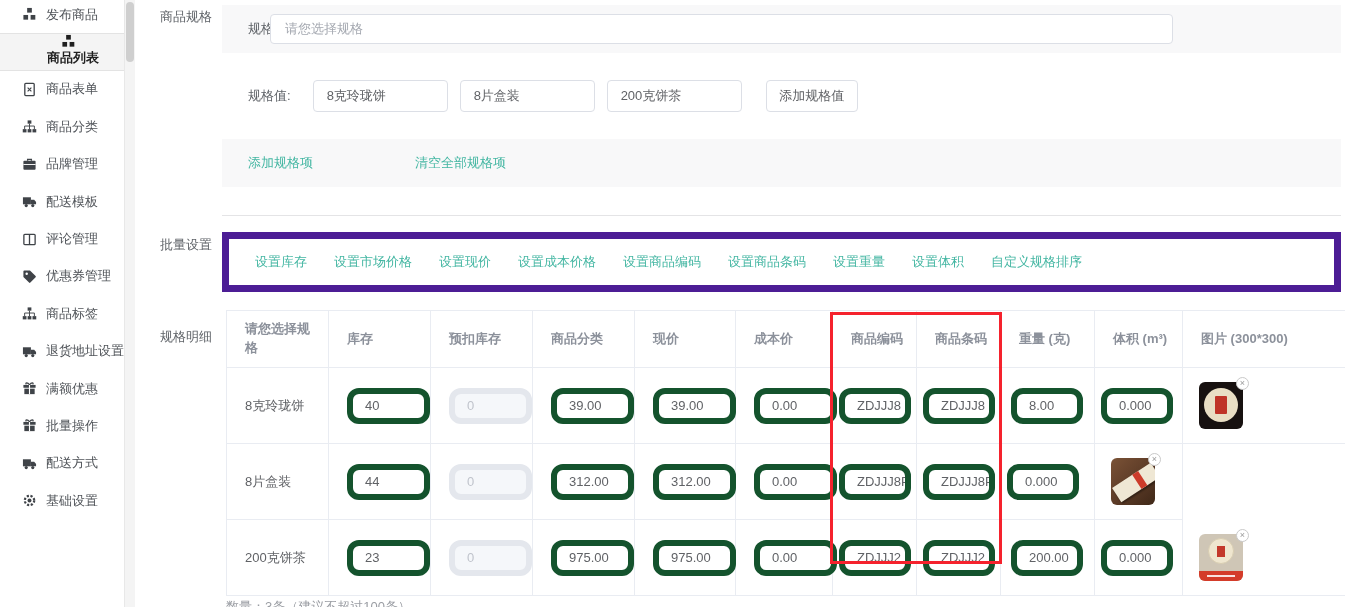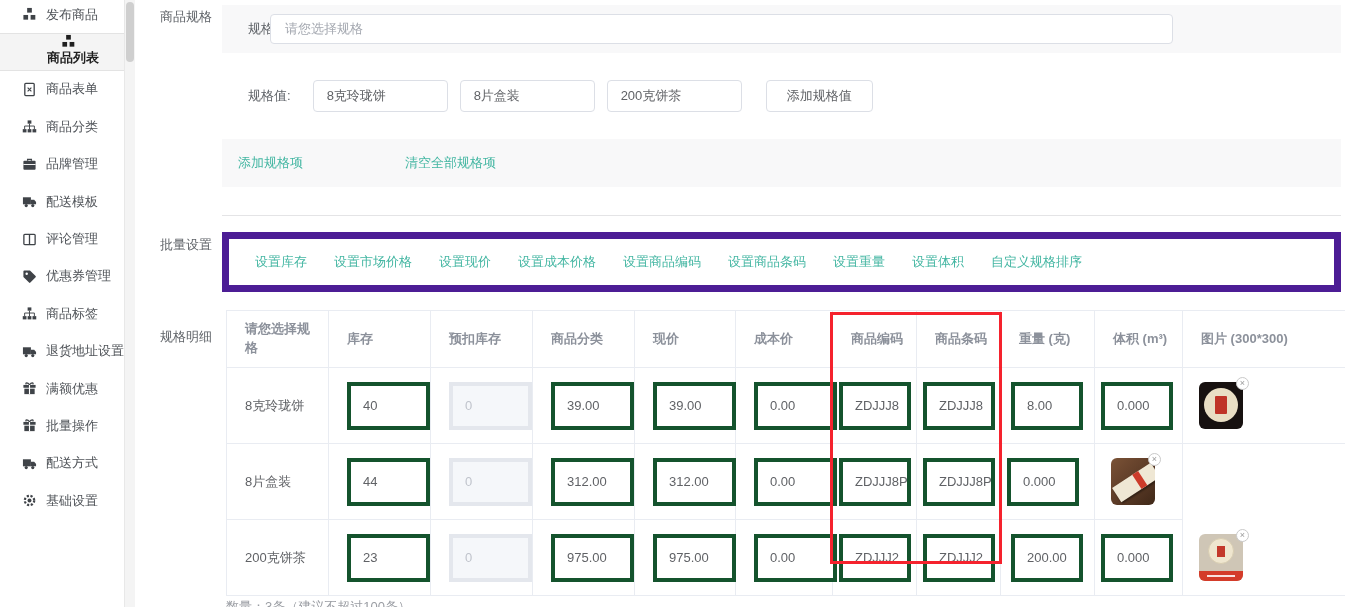--- a/index.html
+++ b/index.html
@@ -24,36 +24,36 @@
   .sec-label { position:absolute; left:160px; color:#5f6368; z-index:5; }
 
   .gray-band { position:absolute; left:222px; width:1119px; background:#f8f8f9; display:flex; align-items:center; }
   .fld-label { margin-left:26px; color:#5f6368; }
   .hr-line { position:absolute; left:222px; top:215px; width:1119px; height:0; border-top:1px solid #e4e4e6; }
 
   .name-input { position:absolute; left:270px; top:14px; width:903px; height:30px; background:#fff; border:1px solid #dcdfe6; border-radius:4px; line-height:28px; padding-left:14px; color:#a4a8b0; }
 
   .value-row { position:absolute; left:222px; top:53px; width:1119px; height:86px; background:#fff; display:flex; align-items:center; }
   .value-box { height:32px; line-height:30px; background:#fff; border:1px solid #dcdfe6; border-radius:4px; padding-left:13px; color:#606266; width:135px; margin-right:12px; }
-  .add-btn { width:107px; margin-left:12px; padding-left:0; text-align:center; cursor:pointer; }
+  .add-btn { width:92px; margin-left:12px; padding-left:0; text-align:center; cursor:pointer; }
 
   .tlink { color:#43b6a2; cursor:pointer; text-decoration:none; }
 
   .batch-panel { position:absolute; left:222px; top:232px; width:1119px; height:60px; background:#fff; border:7px solid #4c1d95; display:flex; align-items:center; padding-left:26px; }
   .batch-panel .tlink { margin-right:27px; }
 
   
   .spec-table { position:absolute; left:226px; top:310px; width:1140px; border-top:1px solid #e9ecf2; border-left:1px solid #e9ecf2; background:#fff; }
   .t-row { display:grid; }
   .t-h, .t-c { border-right:1px solid #e9ecf2; border-bottom:1px solid #e9ecf2; display:flex; align-items:center; padding-left:18px; }
   .t-h { height:57px; color:#8c919b; font-weight:bold; line-height:1.45; padding-right:8px; }
   .t-c { height:76px; }
   .t-c.narrow { padding-left:6px; }
   .t-c.midpad { padding-left:10px; }
-  .cell-input { width:83px; height:48px; border:4px solid #14532d; border-radius:0; background:#fff; color:#606266; font-size:13px; font-family:inherit; padding-left:12px; outline:none; }
+  .cell-input { width:83px; height:36px; border:6px solid #14532d; border-radius:12px; background:#fff; color:#606266; font-size:13px; font-family:inherit; padding-left:12px; outline:none; }
   .cell-input.w72 { width:72px; }
   .cell-input:disabled { background:#f5f7fa; border-color:#e4e7ed; color:#c0c4cc; }
 
   .thumb-wrap { position:relative; width:44px; height:47px; margin-left:10px; }
   .thumb { position:absolute; inset:0; border-radius:6px; overflow:hidden; }
   .thumb-close { position:absolute; top:-5px; right:-6px; width:13px; height:13px; border-radius:50%; border:1px solid #c9c9c9; background:#fff; color:#9a9a9a; font-size:9px; line-height:11px; text-align:center; z-index:3; }
   .t1 { background:#171110; }
   .t1 .cake { position:absolute; left:5px; top:6px; width:34px; height:34px; border-radius:50%; background:#e9dec4; }
   .t1 .label { position:absolute; left:11px; top:8px; width:12px; height:18px; background:#bf3327; border-radius:1px; }
   .t2 { background:linear-gradient(135deg,#7a5236 0%,#5b3a26 55%,#3f2818 100%); }
@@ -252,21 +252,21 @@
       <span class="fld-label" style="margin-right:22px">规格值:</span>
       <span id="spec-values" style="display:flex">
           <span class="value-box">8克玲珑饼</span>
           <span class="value-box">8片盒装</span>
           <span class="value-box">200克饼茶</span>
         </span>
       <span class="value-box add-btn">添加规格值</span>
     </div>
 
     <div class="gray-band" style="top:139px; height:48px;">
-      <a class="tlink" style="margin-left:16px">添加规格项</a>
+      <a class="tlink" style="margin-left:26px">添加规格项</a>
       <a class="tlink" style="margin-left:102px">清空全部规格项</a>
     </div>
     <div class="hr-line"></div>
 
     <div class="batch-panel" id="batch-panel">
         <a class="tlink">设置库存</a>
         <a class="tlink">设置市场价格</a>
         <a class="tlink">设置现价</a>
         <a class="tlink">设置成本价格</a>
         <a class="tlink">设置商品编码</a>

